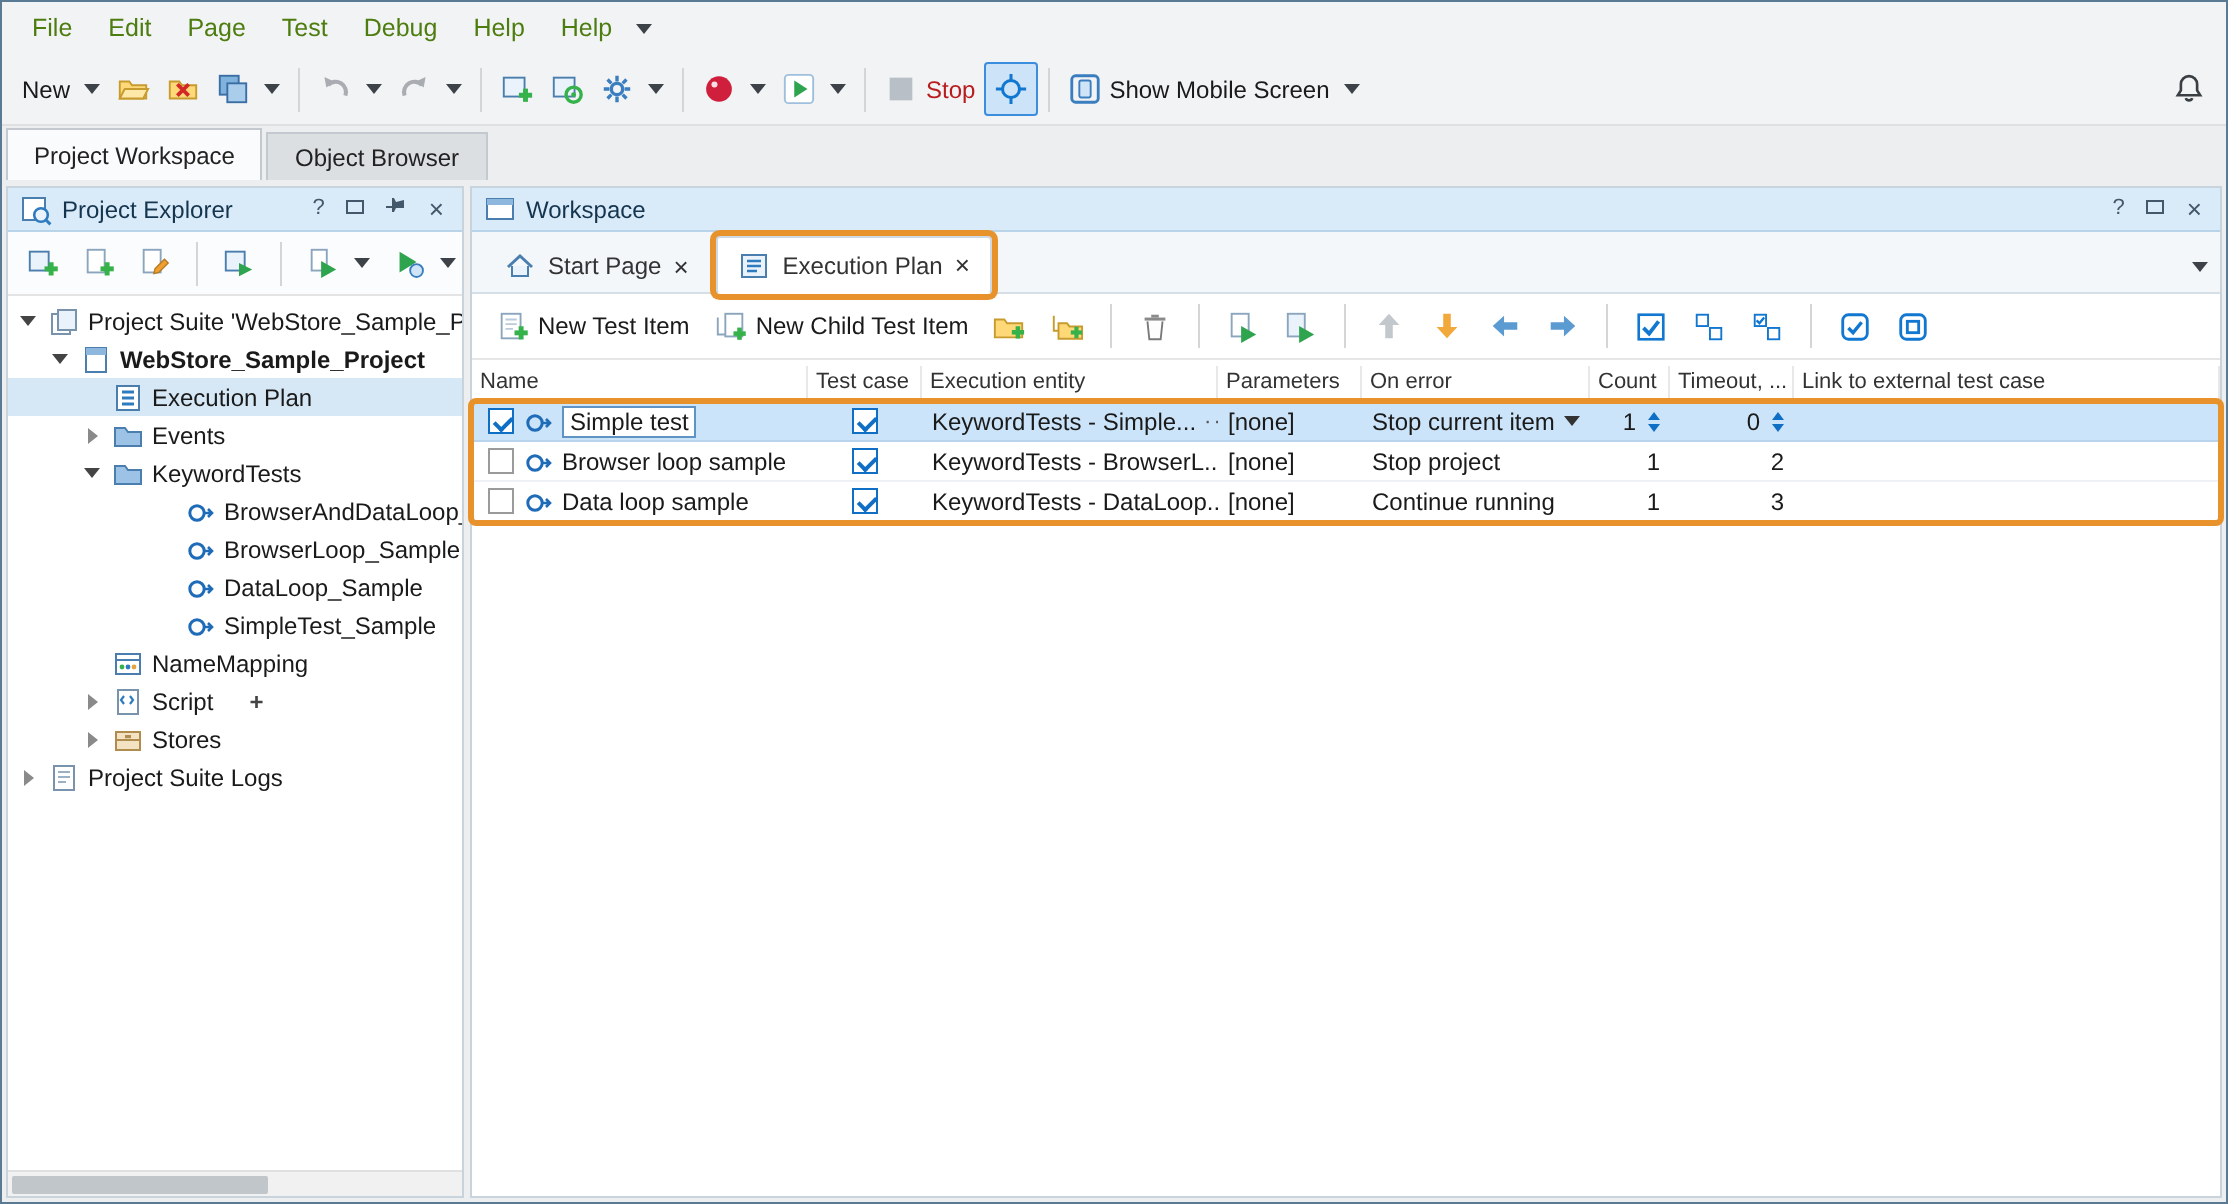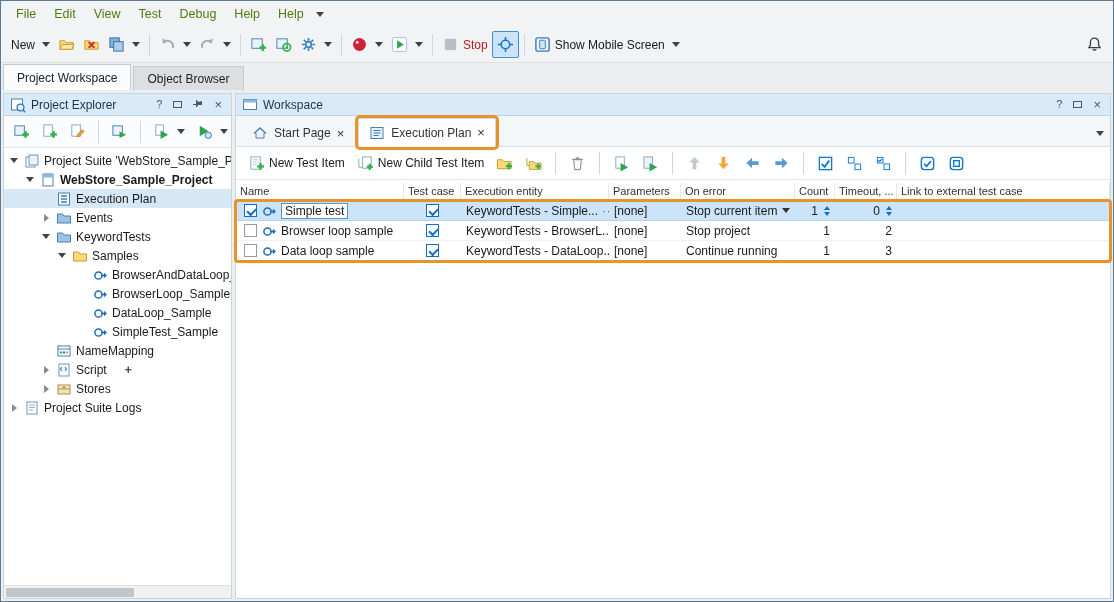--- a/index.html
+++ b/index.html
@@ -86,21 +86,21 @@
 .ic2{width:17px;height:17px;flex:none;display:block}
 </style>
 </head>
 <body>
 
 <div class="window">
 
   <div class="menubar">
     <span class="mi">File</span>
     <span class="mi">Edit</span>
-    <span class="mi">View</span>
+    <span class="mi">Page</span>
     <span class="mi">Test</span>
     <span class="mi">Debug</span>
     <span class="mi">Help</span>
     <span class="mi">Help</span>
     <span class="ddt"></span>
   </div>
 
   <div class="toolbar">
     <span class="tb">
       <span class="lbl">New</span>
@@ -314,27 +314,20 @@
             </svg>
           <span class="tl">Events</span>
         </div>
         <div class="trow" style="padding-left:36px">
           <span class="tw exp"></span>
           <svg class="ic" viewBox="0 0 16 16">
               <path d="M1.5 4h5l1.5 2h6.5v7h-13z" fill="#9cc3e5" stroke="#4a7eae"></path>
             </svg>
           <span class="tl">KeywordTests</span>
         </div>
-        <div class="trow" style="padding-left:52px">
-          <span class="tw exp"></span>
-          <svg class="ic" viewBox="0 0 16 16">
-              <path d="M1.5 4h5l1.5 2h6.5v7h-13z" fill="#ffd97a" stroke="#c79b2e"></path>
-            </svg>
-          <span class="tl">Samples</span>
-        </div>
         <div class="trow" style="padding-left:72px">
           <span class="tw"></span>
           <svg class="ic" viewBox="0 0 16 16">
               <circle cx="6.5" cy="8.5" r="3.6" fill="none" stroke="#1e6bb8" stroke-width="1.5"></circle>
               <path d="M9.5 8.5h4.5M12 6.5l2 2-2 2" fill="none" stroke="#1e6bb8" stroke-width="1.3"></path>
             </svg>
           <span class="tl">BrowserAndDataLoop_...</span>
         </div>
         <div class="trow" style="padding-left:72px">
           <span class="tw"></span>

